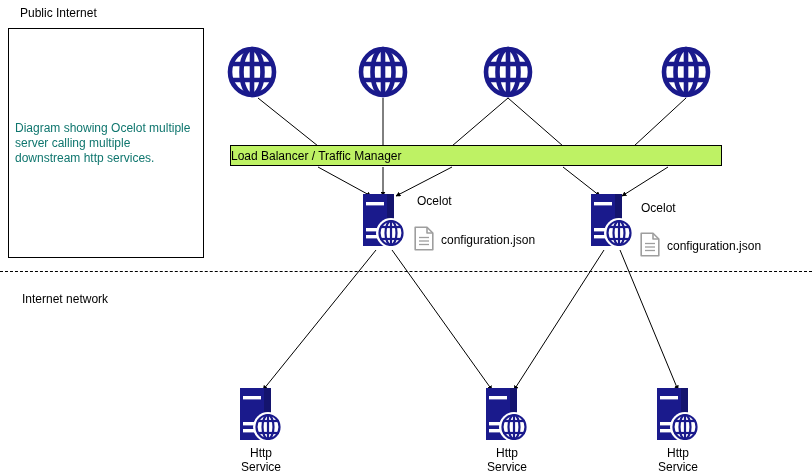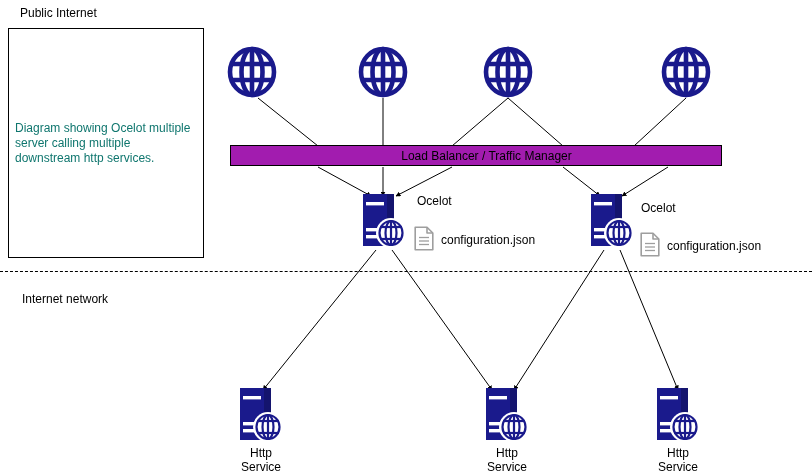--- a/index.html
+++ b/index.html
@@ -19,23 +19,23 @@
     border:1px solid #000000;background:#ffffff;
     display:flex;align-items:center;justify-content:center;box-sizing:border-box;
   }
   #desc-box .txt{
     font-size:12px;line-height:15px;padding:0 6px;color:#0f766e;
   }
 
   
   #lb-bar{
     position:absolute;left:230px;top:145px;width:492px;height:21px;
-    border:1px solid #000000;background:#a21caf;box-sizing:border-box;
-    display:flex;align-items:center;justify-content:center;
-    font-size:12px;color:#000;padding-left:21px;
+    border:1px solid #000000;background:#bef264;box-sizing:border-box;
+    display:flex;align-items:center;justify-content:flex-start;
+    font-size:12px;color:#000;
   }
 
   
   #divider{
     position:absolute;left:0px;top:271px;width:812px;height:0;
     border-top:1.5px dashed #000000;
   }
 
   
   .globe-node{position:absolute;width:52px;height:52px;}

